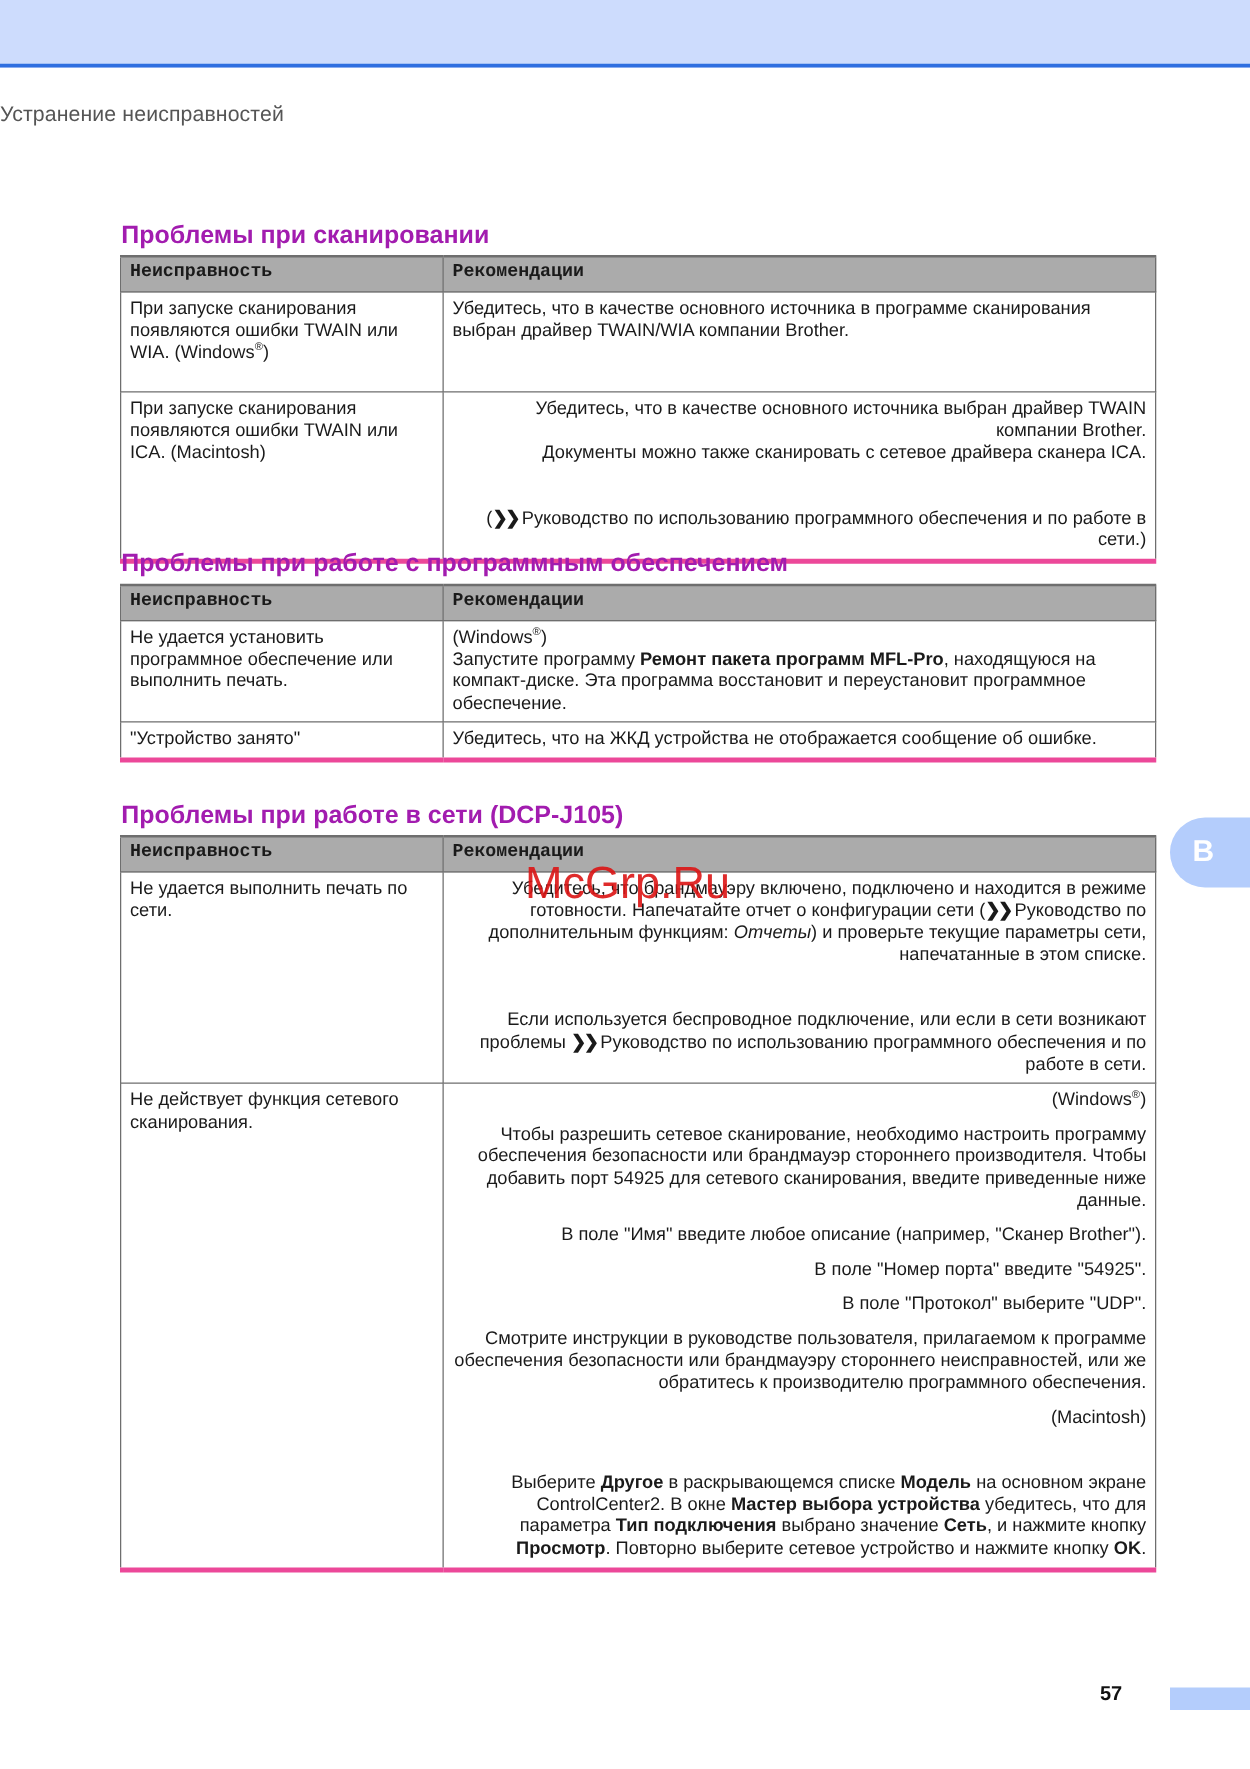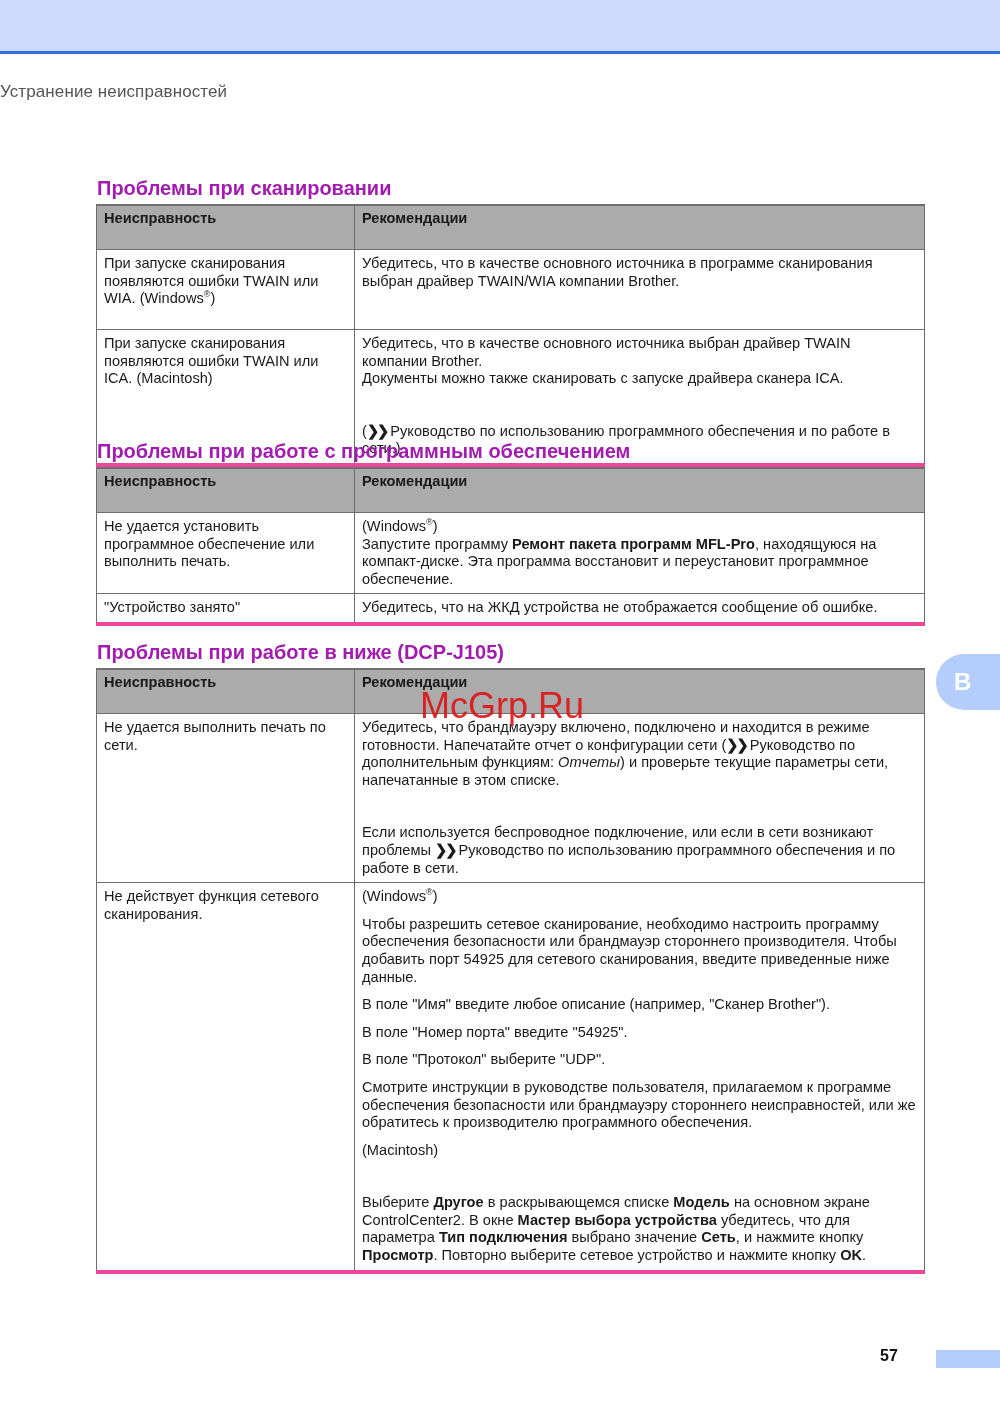--- a/index.html
+++ b/index.html
@@ -21,26 +21,26 @@
   }
   table.trouble {
     position: absolute; left: 96px; width: 829px;
     border-collapse: collapse; font-size: 14.6px; line-height: 17.6px;
   }
   table.trouble th, table.trouble td {
     border: 1px solid #6e6e6e; vertical-align: top; text-align: left;
     padding: 5px 7px 5px 7px;
   }
   table.trouble th {
-    background: #ababab; font-weight: bold; padding: 4px 7px 20px 7px;
-    height: 19px; border-top: 2px solid #6e6e6e;
+    background: #ababab; font-weight: bold; padding: 4px 7px 4px 7px;
+    height: 19px; border-top: 2px solid #6e6e6e; font-family: Liberation Mono, monospace;
   }
   table.trouble tr:last-child td { border-bottom: 4px solid #ec4899; }
   table.trouble .c1 { width: 243px; }
-  td p { margin: 0 0 10px 0; }
+  td p { margin: 0 0 10px 0; text-align: right; }
   td p:last-child { margin-bottom: 0; margin-top: 35px; }
   sup { font-size: 9px; line-height: 0; vertical-align: 6px; }
   .arrows { font-weight: bold; letter-spacing: -2px; margin-right: 3px; }
   .tab-b {
     position: absolute; left: 936px; top: 654px; width: 70px; height: 56px;
     background: #b4cdfc; border-radius: 28px 0 0 28px;
     color: #fff; font-weight: bold; font-size: 24px;
     display: flex; align-items: center; padding-left: 18px; box-sizing: border-box;
   }
   .page-number {
@@ -70,21 +70,21 @@
     <th class="c1">Неисправность</th>
     <th>Рекомендации</th>
   </tr>
   <tr style="height:80px">
     <td><span>При запуске сканирования появляются ошибки TWAIN или WIA. (Windows</span><sup>®</sup><span>)</span></td>
     <td><span>Убедитесь, что в качестве основного источника в программе сканирования выбран драйвер TWAIN/WIA компании Brother.</span></td>
   </tr>
   <tr>
     <td><span>При запуске сканирования появляются ошибки TWAIN или ICA. (Macintosh)</span></td>
     <td>
-      <p><span>Убедитесь, что в качестве основного источника выбран драйвер TWAIN компании Brother.</span><br><span>Документы можно также сканировать с запуске драйвера сканера ICA.</span></p>
+      <p><span>Убедитесь, что в качестве основного источника выбран драйвер TWAIN компании Brother.</span><br><span>Документы можно также сканировать с сетевое драйвера сканера ICA.</span></p>
       <p><span>(</span><span class="arrows">❯❯</span><span>Руководство по использованию программного обеспечения и по работе в сети.)</span></p>
     </td>
   </tr>
 </tbody>
   </table>
 
 <div class="section-title" style="top:430px">Проблемы при работе с программным обеспечением</div>
 <table class="trouble" style="top:467px">
   <tbody>
       <tr>
@@ -95,21 +95,21 @@
     <td><span>Не удается установить программное обеспечение или выполнить печать.</span></td>
     <td><span>(Windows</span><sup>®</sup><span>)</span><br><span>Запустите программу </span><b>Ремонт пакета программ MFL-Pro</b><span>, находящуюся на компакт-диске. Эта программа восстановит и переустановит программное обеспечение.</span></td>
   </tr>
   <tr>
     <td><span>"Устройство занято"</span></td>
     <td><span>Убедитесь, что на ЖКД устройства не отображается сообщение об ошибке.</span></td>
   </tr>
 </tbody>
   </table>
 
-<div class="section-title" style="top:631px">Проблемы при работе в ниже (DCP-J105)</div>
+<div class="section-title" style="top:631px">Проблемы при работе в сети (DCP-J105)</div>
 <table class="trouble" style="top:668px">
   <tbody>
       <tr>
     <th class="c1">Неисправность</th>
     <th>Рекомендации</th>
   </tr>
   <tr>
     <td><span>Не удается выполнить печать по сети.</span></td>
     <td>
       <p><span>Убедитесь, что брандмауэру включено, подключено и находится в режиме готовности. Напечатайте отчет о конфигурации сети (</span><span class="arrows">❯❯</span><span>Руководство по дополнительным функциям: </span><i>Отчеты</i><span>) и проверьте текущие параметры сети, напечатанные в этом списке.</span></p>

